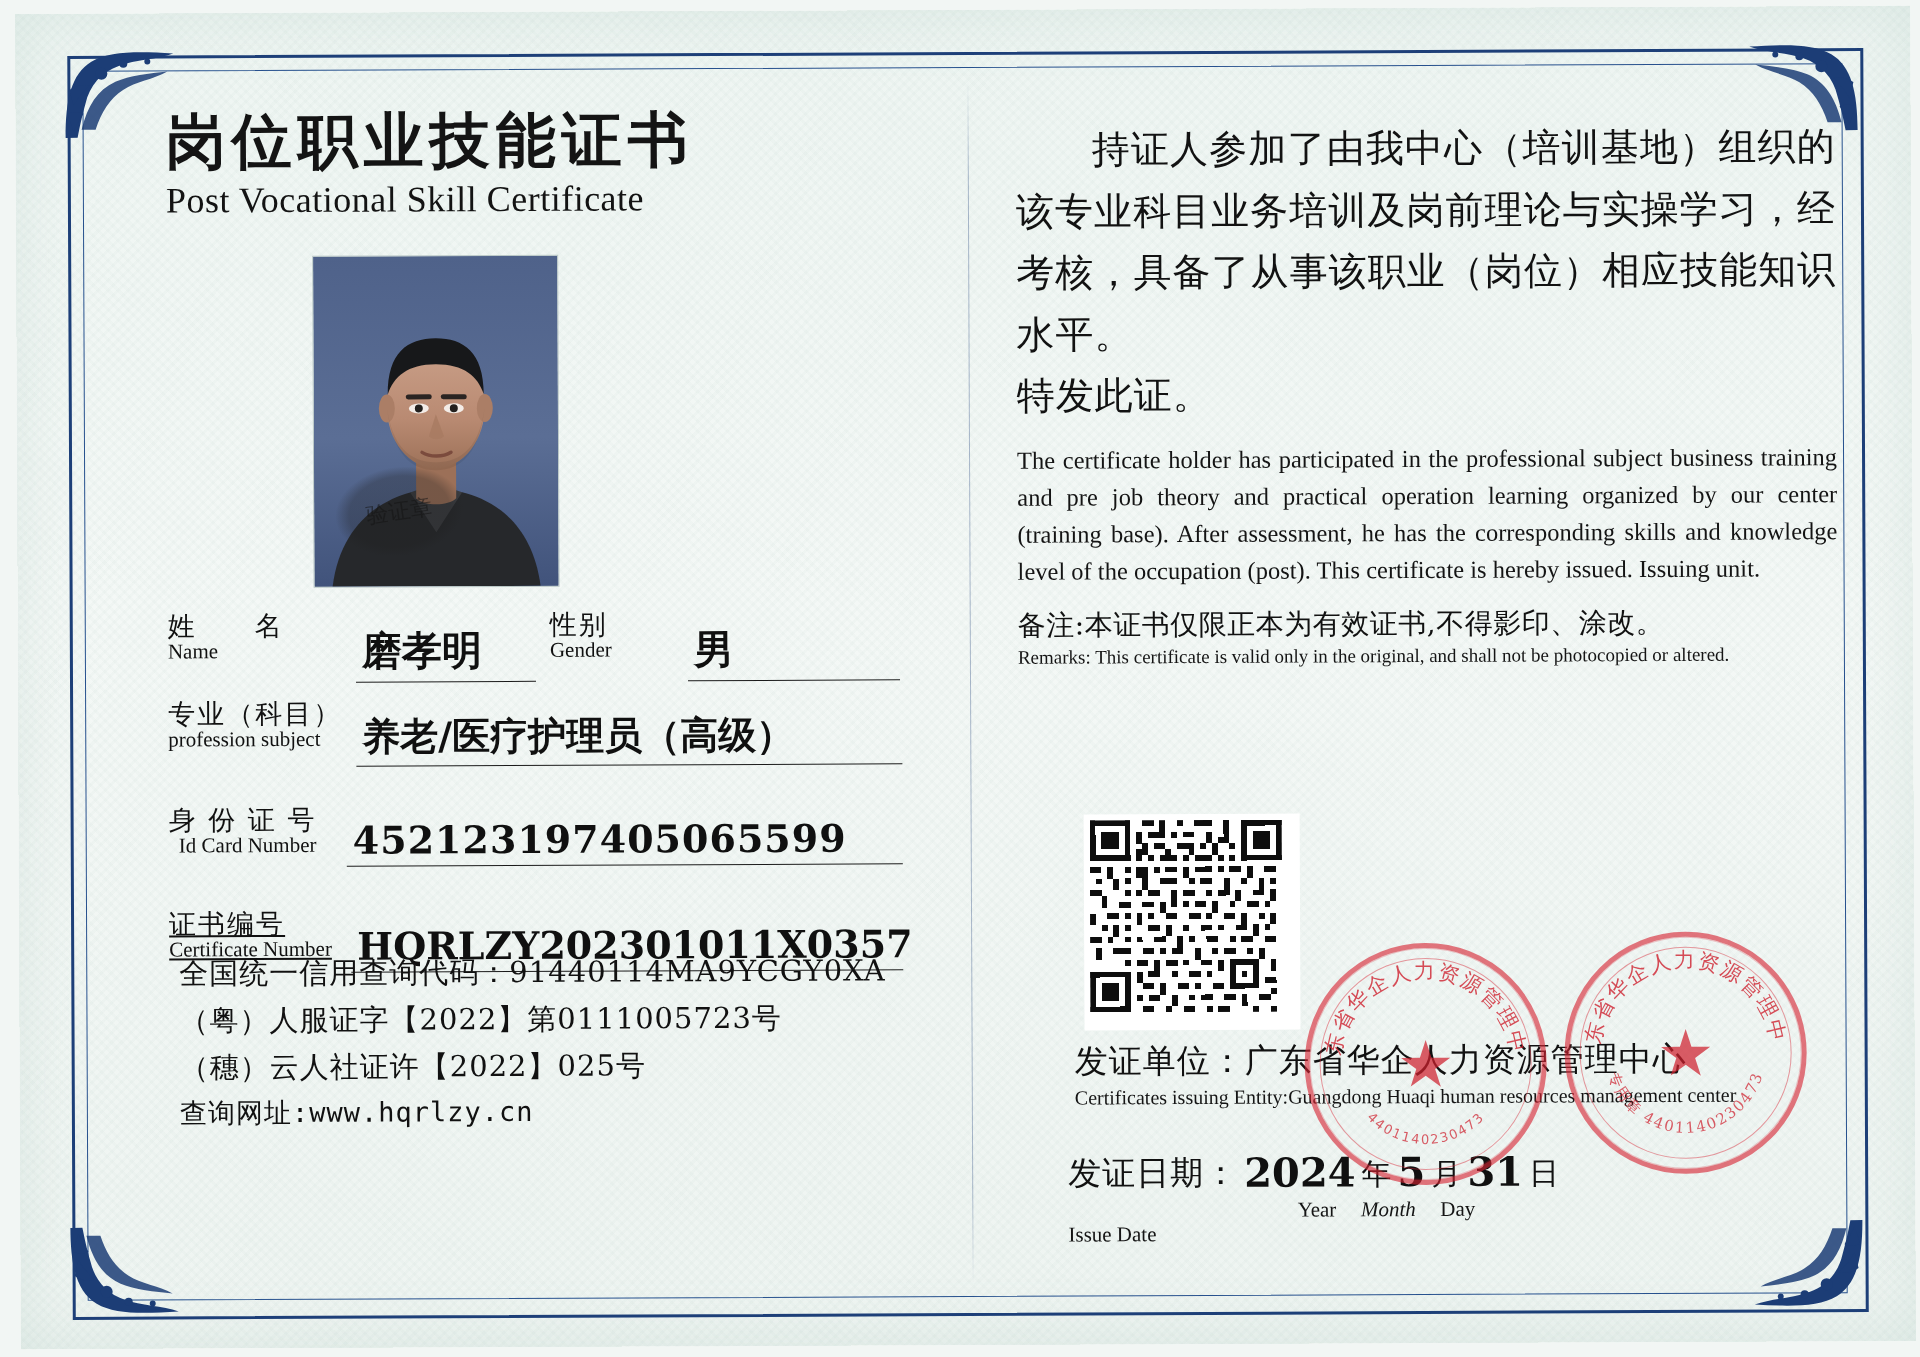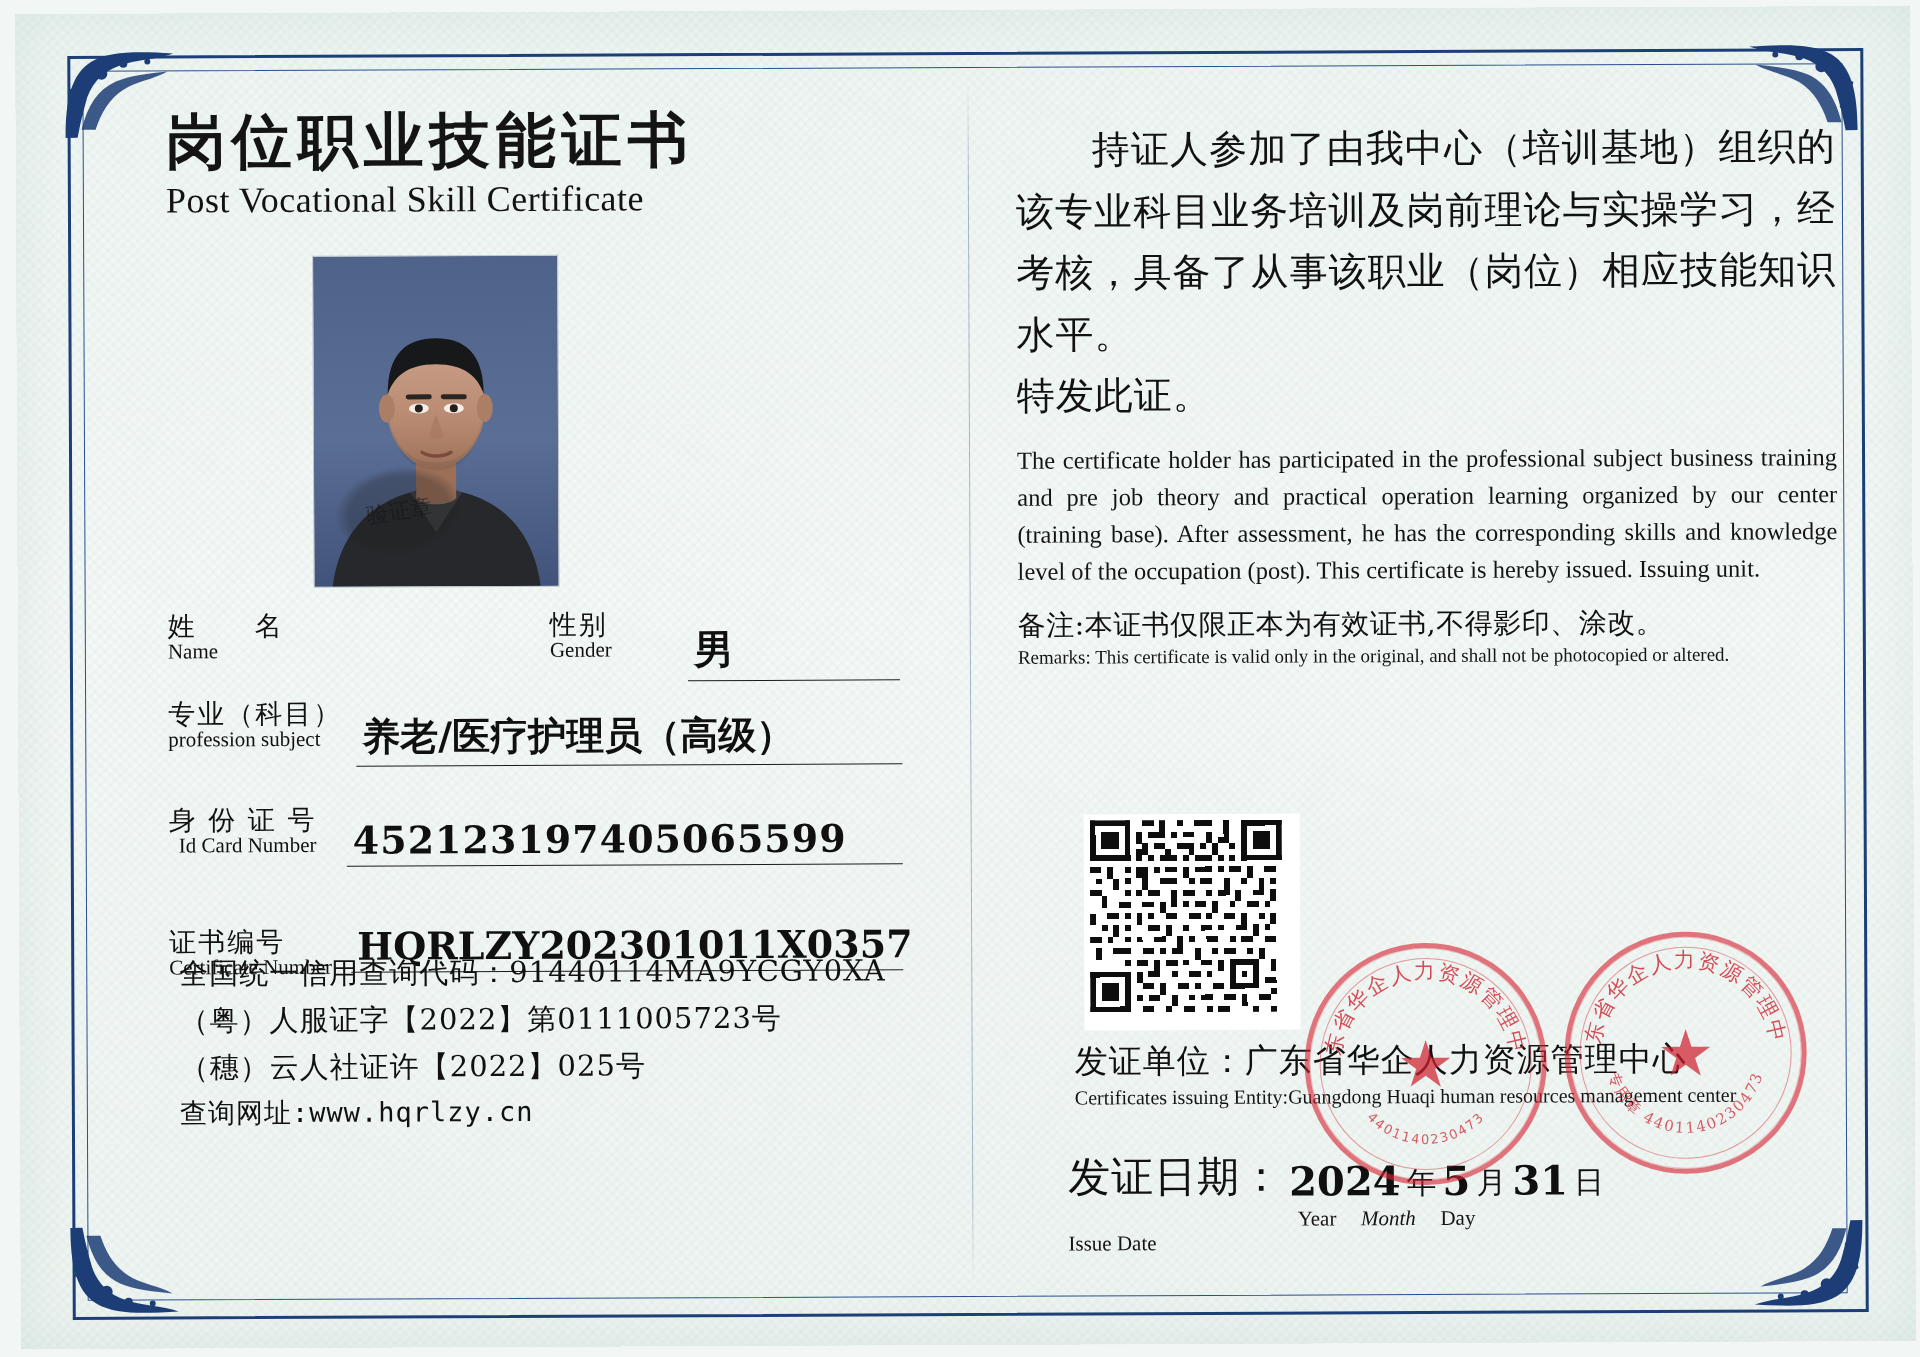--- a/index.html
+++ b/index.html
@@ -124,21 +124,21 @@
   #qr canvas,#qr svg{display:block;}
   
   #issuer{
     position:absolute;left:1055px;top:1030px;width:800px;
   }
   #issuer .cn{font-family:"DejaVu Serif", serif;font-size:33px;color:#111;letter-spacing:1px;white-space:nowrap;}
   #issuer .en{font-family:"Liberation Serif", serif;font-size:20px;color:#151515;white-space:nowrap;margin-top:2px;}
   
   #issue-date{position:absolute;left:1048px;top:1140px;width:820px;}
   #issue-date .row1{display:flex;align-items:flex-end;white-space:nowrap;}
-  #issue-date .dcn{font-family:"DejaVu Serif", serif;font-size:42px;color:#111;letter-spacing:1px;}
+  #issue-date .dcn{font-family:"DejaVu Serif", serif;font-size:33px;color:#111;letter-spacing:1px;}
   #issue-date .num{font-family:"DejaVu Serif", serif;font-weight:700;font-size:40px;color:#101010;padding:0 6px;}
   #issue-date .unit{font-family:"DejaVu Serif", serif;font-size:30px;color:#111;}
   #issue-date .row2{display:flex;white-space:nowrap;margin-top:2px;font-family:"Liberation Serif", serif;font-size:21px;color:#151515;}
 
   
   .seal{
     position:absolute;border-radius:50%;
     border:5px solid rgba(214,36,50,.62);
     color:rgba(206,32,46,.78);
     box-shadow:0 0 0 1px rgba(214,36,50,.25) inset;
@@ -264,20 +264,21 @@
         <div id="photo-stamp">验证章</div>
       </div>
 
       <div class="fields">
 
         <div class="frow" style="height:86px">
           <div class="lbl" style="left:0;top:4px;">
             <span class="cn">姓　　名</span>
             <span class="en">Name</span>
           </div>
+          <div class="val" style="left:188px;top:16px;width:168px;font-size:40px;">磨孝明</div>
 
           <div class="lbl" style="left:382px;top:4px;">
             <span class="cn">性别</span>
             <span class="en">Gender</span>
           </div>
           <div class="val" style="left:520px;top:16px;width:200px;font-size:40px;">男</div>
         </div>
 
         <div class="frow" style="height:106px">
           <div class="lbl" style="left:0;top:6px;">
@@ -289,21 +290,21 @@
 
         <div class="frow" style="height:106px">
           <div class="lbl" style="left:0;top:6px;text-align:right;">
             <span class="cn">身 份 证 号</span>
             <span class="en">Id Card Number</span>
           </div>
           <div class="val" style="left:178px;top:18px;width:544px;font-size:38px;letter-spacing:1px;">452123197405065599</div>
         </div>
 
         <div class="frow" style="height:96px">
-          <div class="lbl" style="left:0;top:22px;">
+          <div class="lbl" style="left:0;top:4px;text-decoration:underline;">
             <span class="cn">证书编号</span>
             <span class="en">Certificate Number</span>
           </div>
           <div class="val" style="left:182px;top:18px;width:540px;font-size:38px;letter-spacing:0px;">HQRLZY202301011X0357</div>
         </div>
       </div>
 
       <div id="left-notes">
         <div>全国统一信用查询代码：91440114MA9YCGY0XA</div>
         <div>（粤）人服证字【2022】第0111005723号</div>

